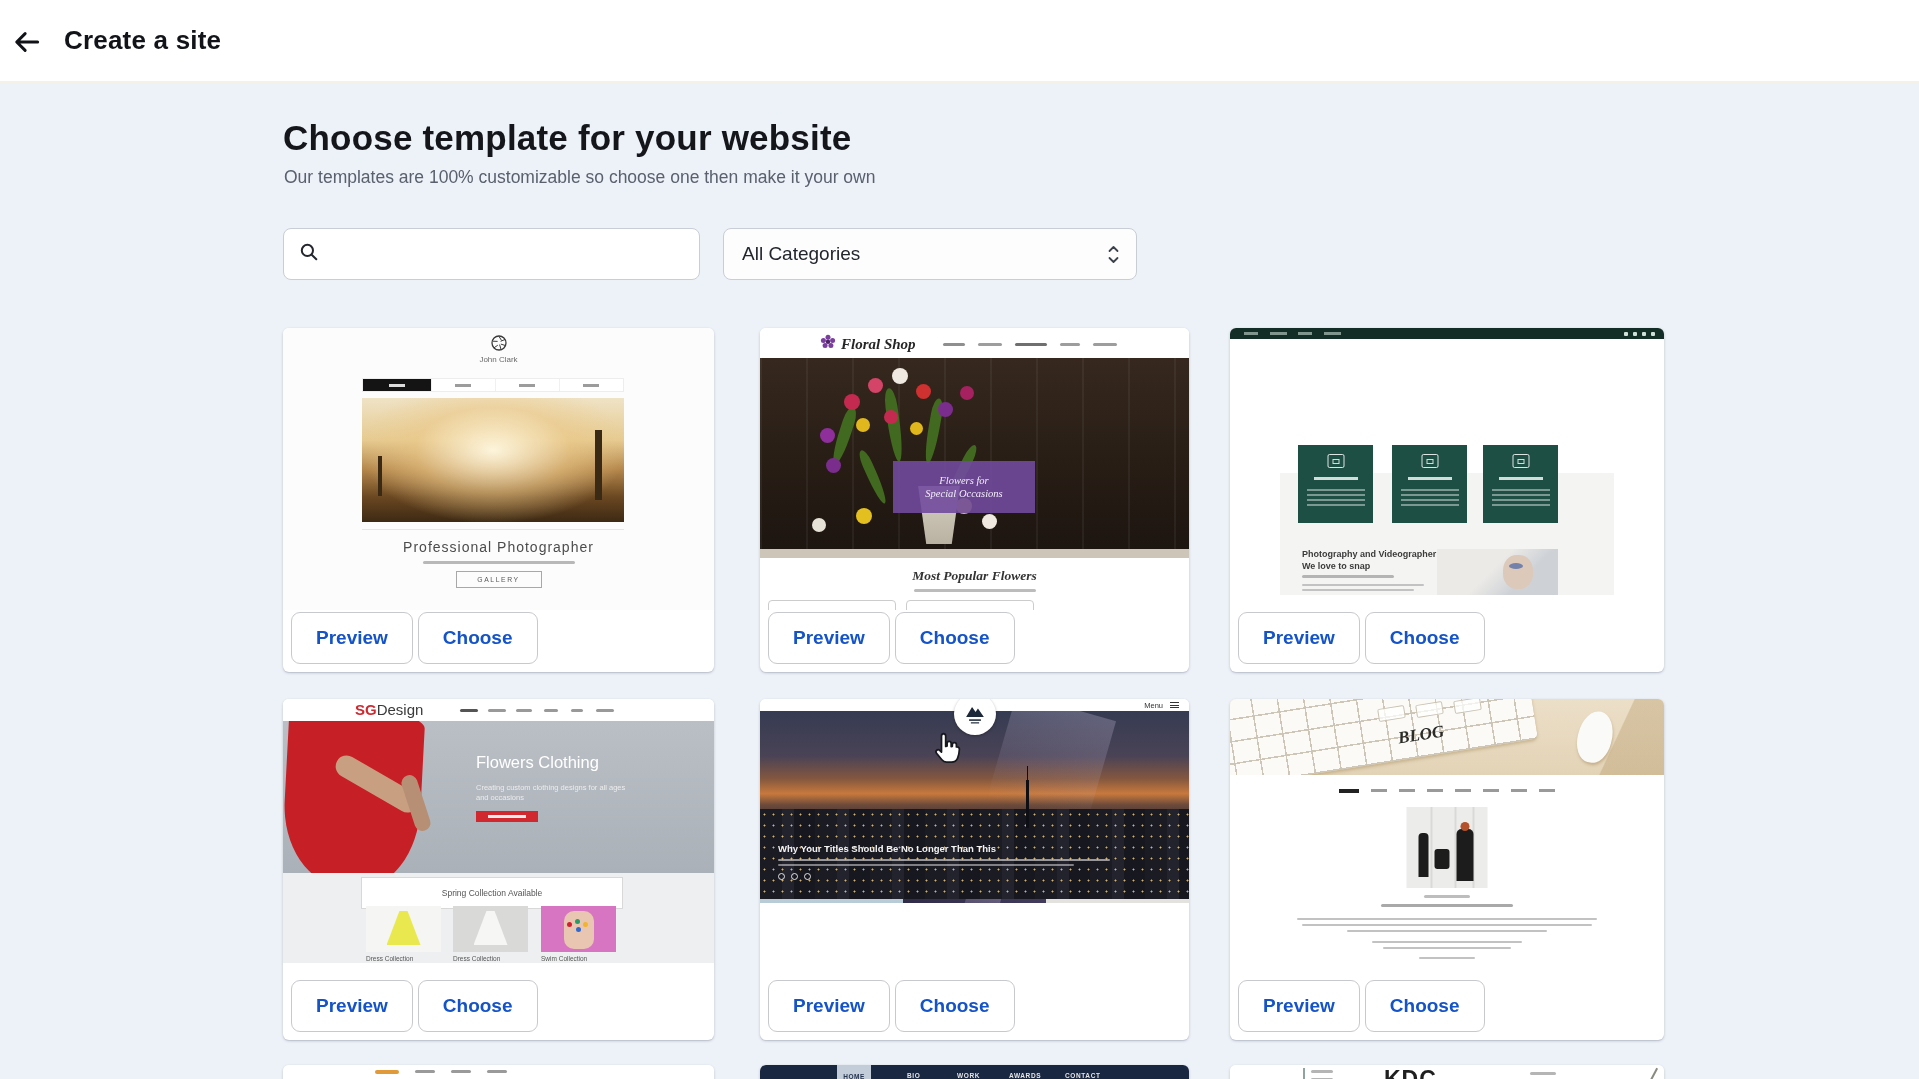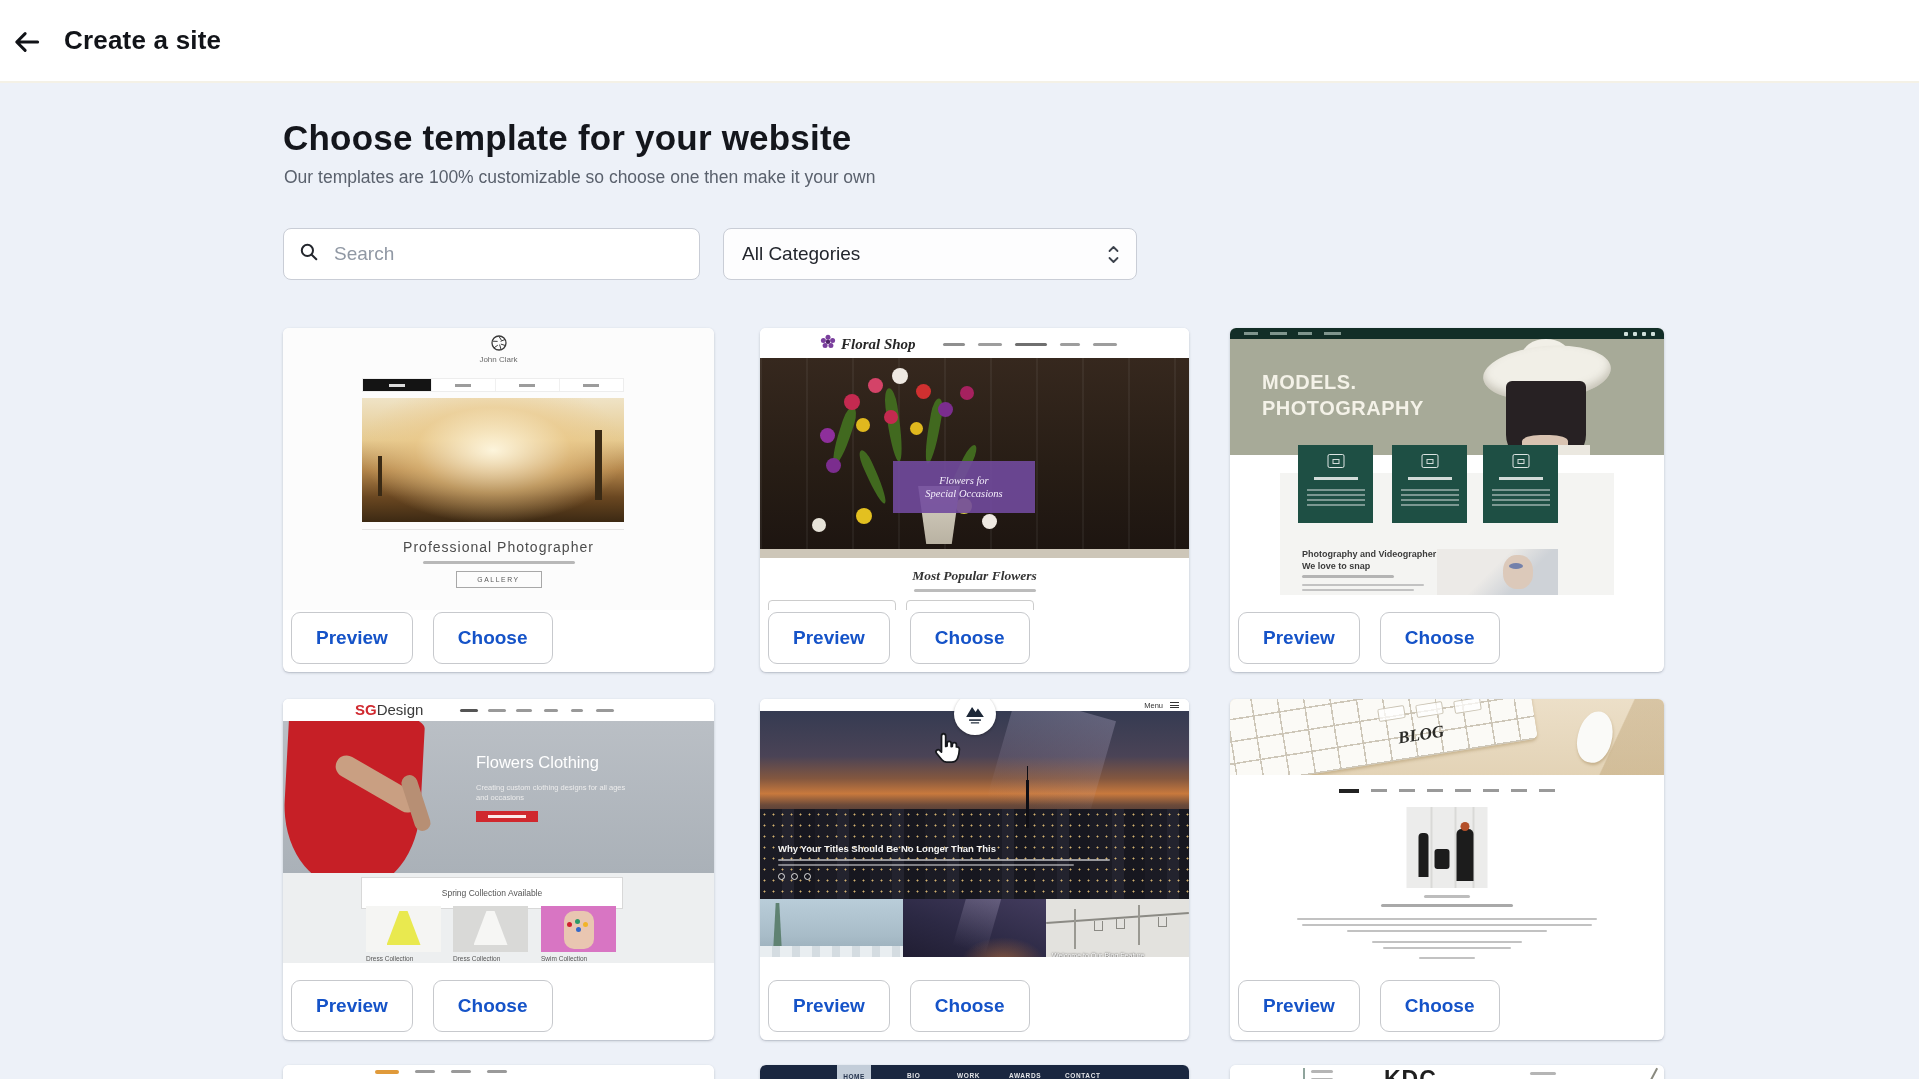--- a/index.html
+++ b/index.html
@@ -20,21 +20,21 @@
   .search{position:absolute;left:283px;top:228px;width:417px;height:52px;background:#fff;border:1px solid #c9cdd6;border-radius:8px;display:flex;align-items:center;padding:0 14px;}
   .search input{border:none;outline:none;flex:1;font-size:19px;font-family:inherit;color:#2a2e36;background:transparent;margin-left:12px;}
   .search input::placeholder{color:#9098a4;}
   .select{position:absolute;left:723px;top:228px;width:414px;height:52px;background:#fdfdfe;border:1px solid #c9cdd6;border-radius:8px;display:flex;align-items:center;padding:0 16px 0 18px;cursor:pointer;}
   .select .val{flex:1;font-size:19px;color:#23262d;}
   .chev{display:flex;flex-direction:column;gap:3px;align-items:center;}
 
   
   .card{position:absolute;background:#fff;border-radius:6px;box-shadow:0 1px 3px rgba(35,45,65,.20),0 1px 1px rgba(35,45,65,.10);}
   .thumb{position:absolute;top:0;left:0;right:0;overflow:hidden;border-radius:6px 6px 0 0;background:#fff;padding-left:40px;}
-  .card-foot{position:absolute;left:8px;bottom:8px;display:flex;gap:20px;}
+  .card-foot{position:absolute;left:8px;bottom:8px;display:flex;gap:5px;}
   .btn{height:52px;padding:0 24px;background:#fff;border:1px solid #c7c9cd;border-radius:9px;color:#1553c8;font-size:19px;font-weight:700;font-family:inherit;display:flex;align-items:center;cursor:pointer;}
   .bar{position:absolute;background:#c2c2c2;border-radius:2px;height:3px;display:block;}
 
   
   .t1{background:#fcfcfc;}
   .t1-logo{position:absolute;left:50%;margin-left:-9px;top:6px;}
   .t1-name{position:absolute;top:27px;left:0;right:0;text-align:center;font-size:8px;color:#6b6b6b;}
   .t1-role{position:absolute;top:37px;left:0;right:0;text-align:center;font-size:8px;color:#6b6b6b;margin-top:18px;}
   .t1-nav{position:absolute;left:79px;top:50px;width:262px;height:14px;display:flex;border:1px solid #ededed;background:#fff;}
   .t1-nav .c1{width:26%;background:#141414;position:relative;}
@@ -196,21 +196,20 @@
   <div class="h1">Choose template for your website</div>
   <div class="sub">Our templates are 100% customizable so choose one then make it your own</div>
 
   <div class="search">
     <span>
       <svg width="22" height="22" viewBox="0 0 22 22">
           <circle cx="9.4" cy="9.4" r="5.6" fill="none" stroke="#23262d" stroke-width="2"></circle>
           <path d="M13.7 13.7l4.6 4.6" stroke="#23262d" stroke-width="2" stroke-linecap="round"></path>
         </svg>
     </span>
-    <input value="" placeholder="Search" style="">
   </div>
 
   <div class="select">
     <span class="val">All Categories</span>
     <span class="chev">
       <svg width="13" height="8" viewBox="0 0 12 8">
           <path d="M2 6l4-4 4 4" fill="none" stroke="#3c424c" stroke-width="1.8" stroke-linecap="round" stroke-linejoin="round"></path>
         </svg>
       <svg width="13" height="8" viewBox="0 0 12 8">
           <path d="M2 2l4 4 4-4" fill="none" stroke="#3c424c" stroke-width="1.8" stroke-linecap="round" stroke-linejoin="round"></path>
@@ -325,31 +324,20 @@
       <div class="t3-nav">
         <i style="left:14px;width:14px"></i>
         <i style="left:40px;width:17px"></i>
         <i style="left:68px;width:14px"></i>
         <i style="left:94px;width:17px"></i>
         <span class="ic" style="right:36px"></span>
         <span class="ic" style="right:27px"></span>
         <span class="ic" style="right:18px"></span>
         <span class="ic" style="right:9px"></span>
       </div>
-      <div class="t3-hero">
-        <span class="t3-crown"></span>
-        <span class="t3-hat"></span>
-        <span class="t3-hair"></span>
-        <span class="t3-chest"></span>
-        <span class="t3-blouse"></span>
-        <div class="t3-title">
-          <div>MODELS.</div>
-          <div>PHOTOGRAPHY</div>
-        </div>
-      </div>
       <div class="t3-sec"></div>
       <div class="t3-gc" style="left:68px">
         <span class="ibox">
             <i></i>
           </span>
           <span class="tt"></span>
         <span class="l" style="top:44px"></span>
           <span class="l" style="top:49px"></span>
           <span class="l" style="top:54px"></span>
           <span class="l" style="top:59px"></span>
@@ -431,21 +419,21 @@
         <div class="t4-cap" style="left:258px">Swim Collection</div>
       </div>
     </div>
     <div class="card-foot">
       <button class="btn">Preview</button>
       <button class="btn">Choose</button>
     </div>
   </div>
 
   <div class="card" style="left:760px;top:699px;width:429px;height:341px">
-    <div class="thumb" style="height:258px">
+    <div class="thumb" style="height:204px">
       <div class="t5-top">
         <span class="t5-menu">Menu</span>
         <span class="t5-burger">
             <i></i>
             <i></i>
             <i></i>
           </span>
       </div>
       <div class="t5-logo">
         <svg width="26" height="26" viewBox="0 0 22 22">

